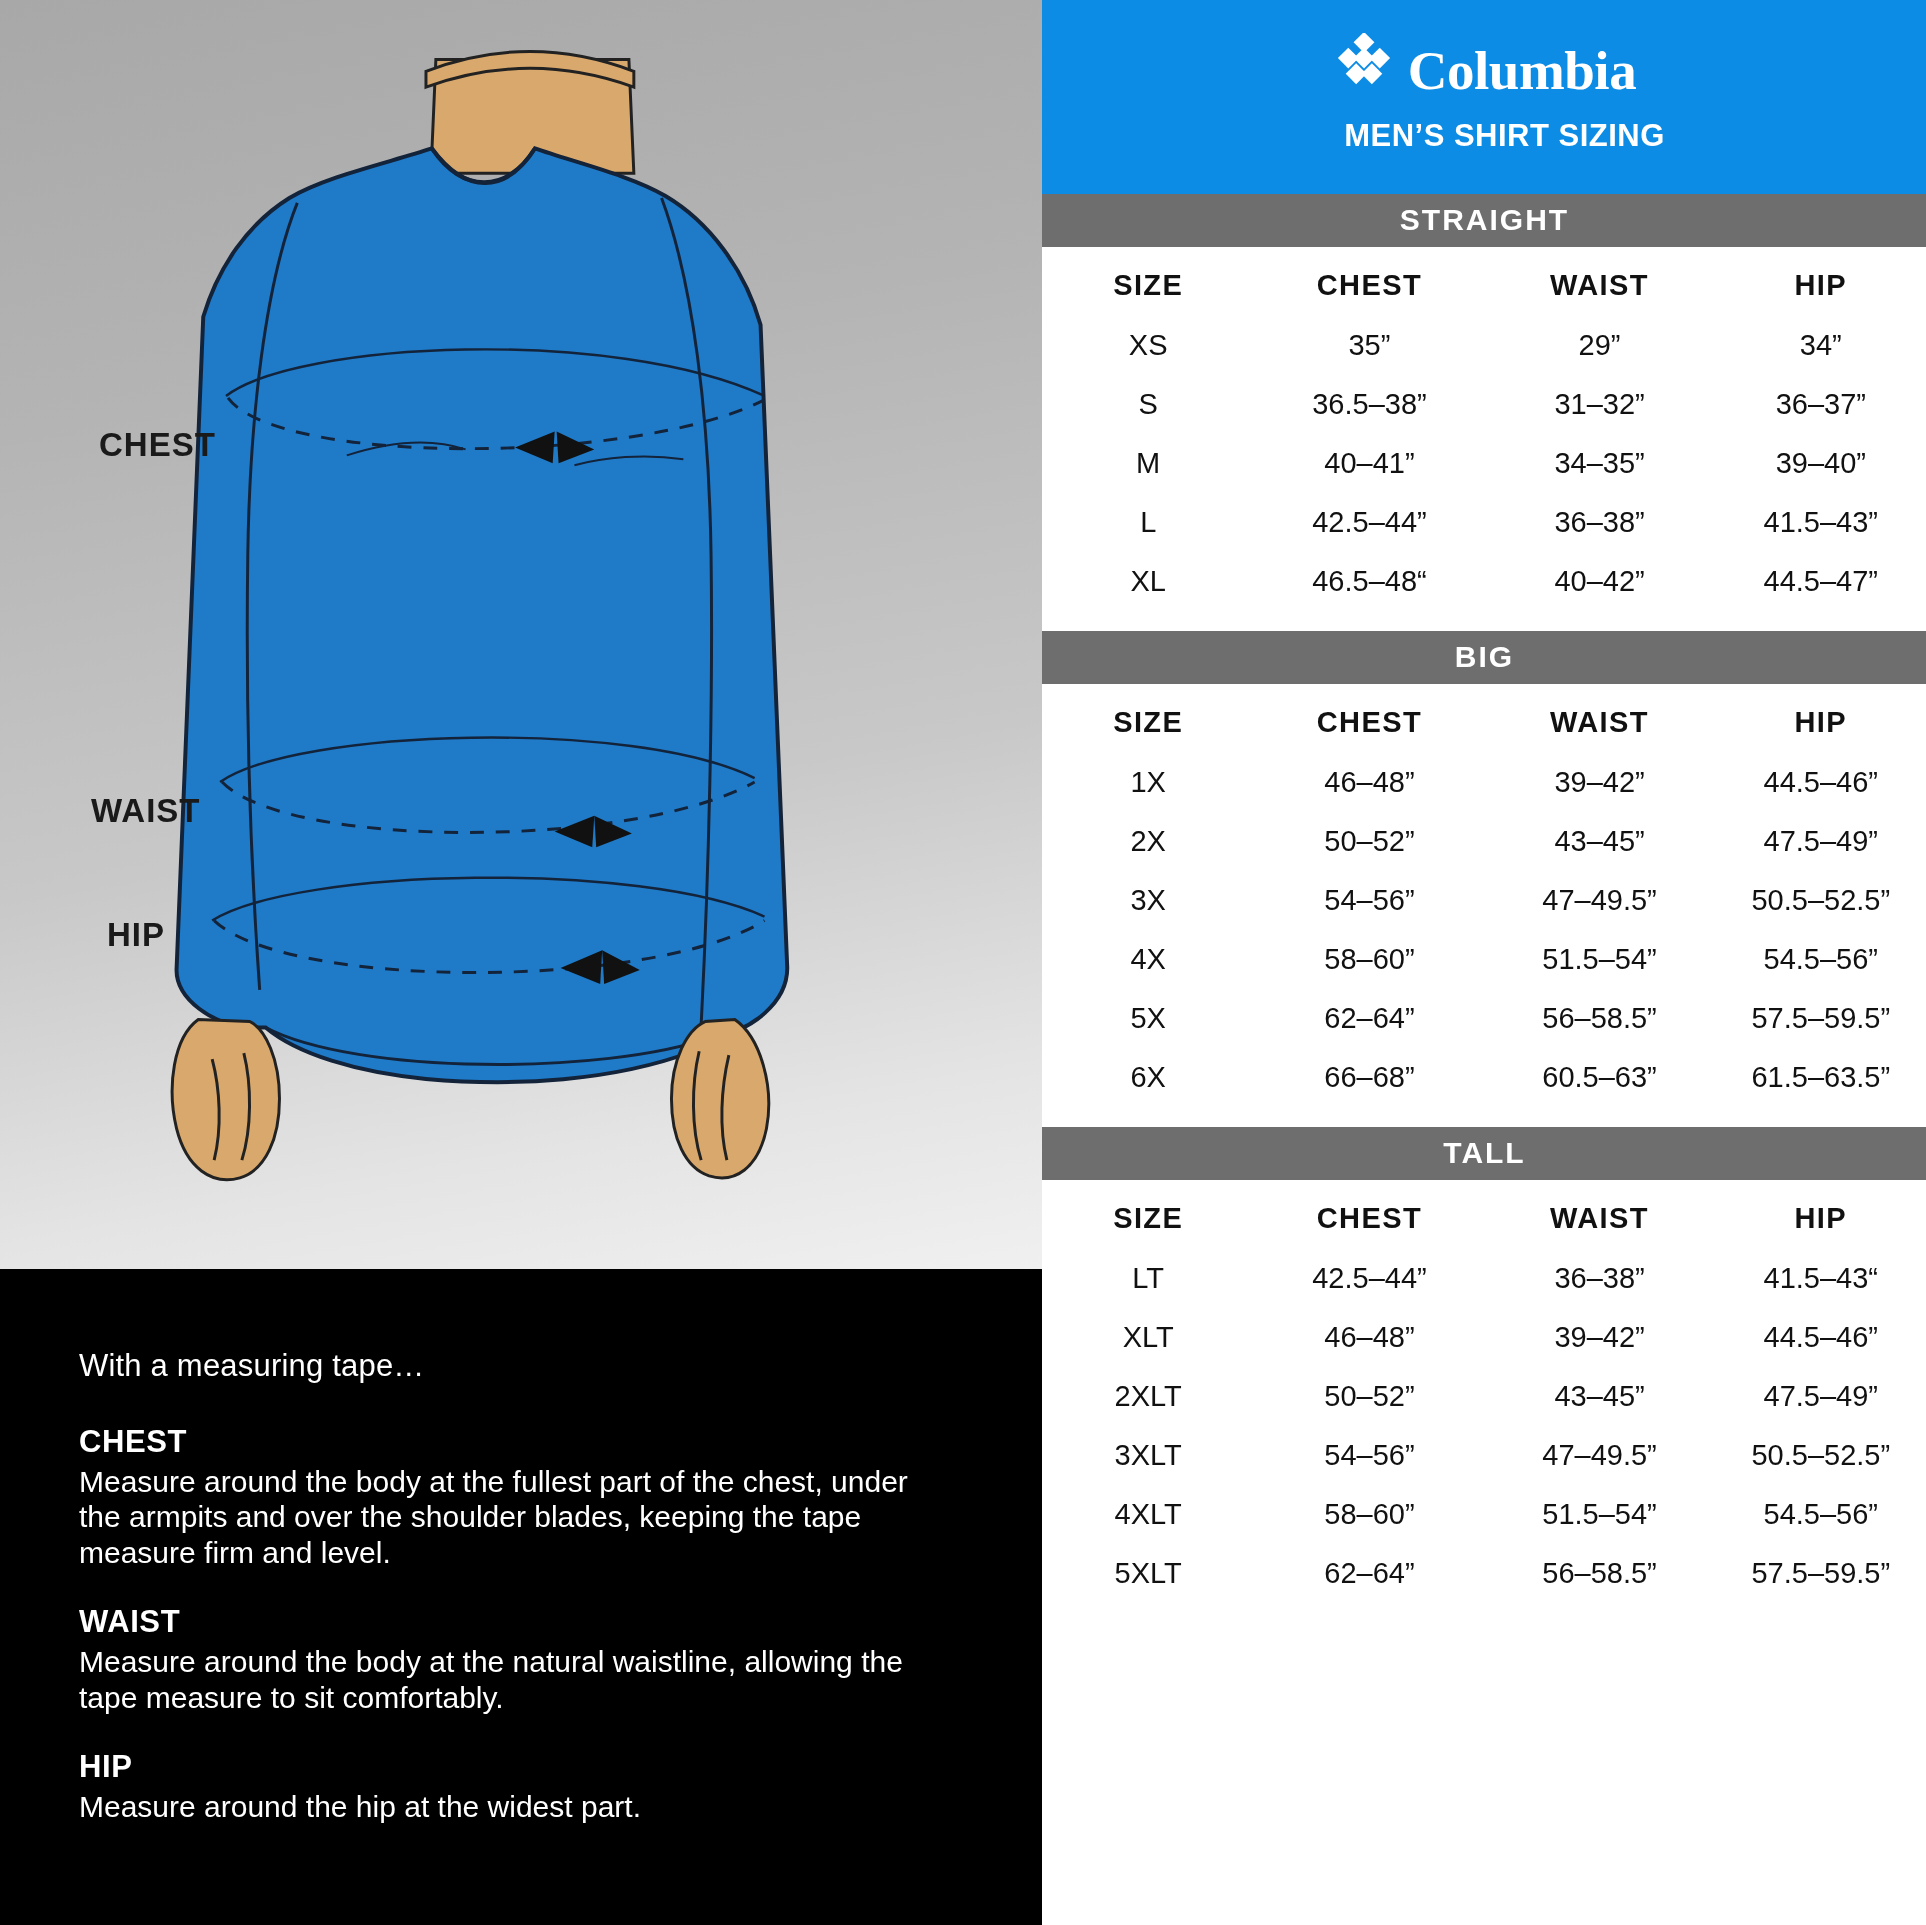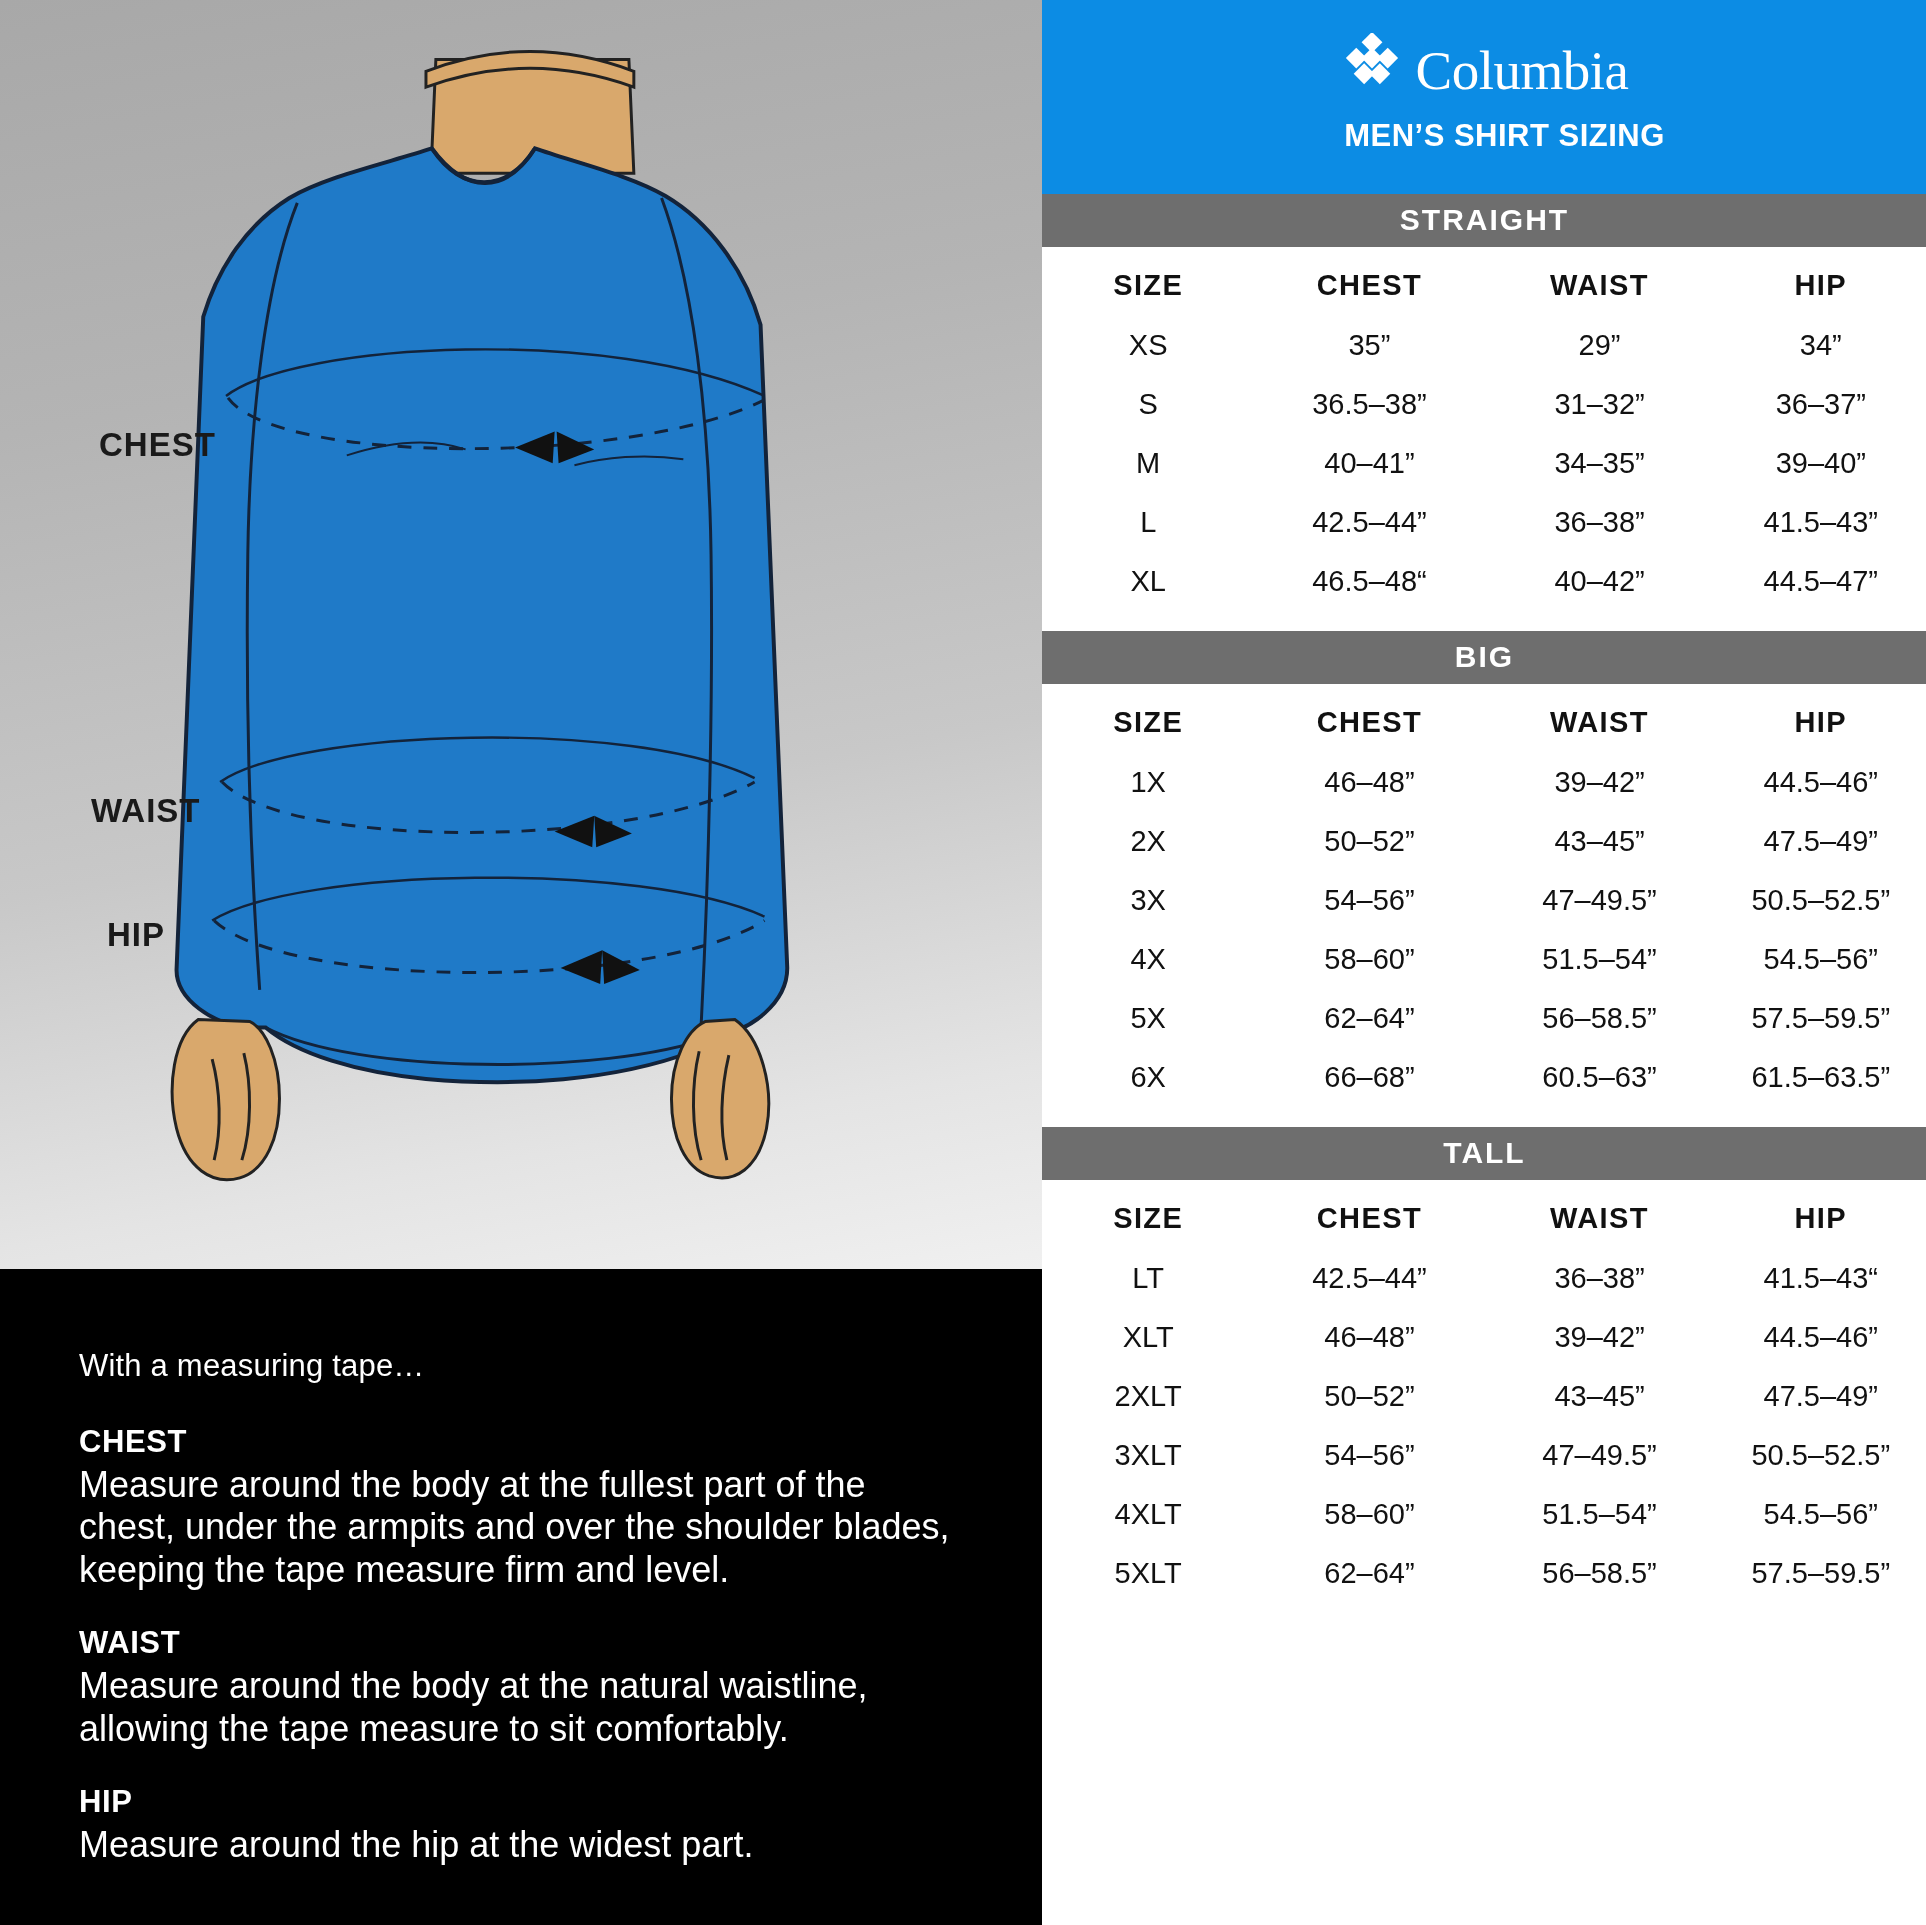--- a/index.html
+++ b/index.html
@@ -71,21 +71,21 @@
     letter-spacing: 0.2px;
   }
   .instructions .blk { margin-bottom: 34px; }
   .instructions .blk h3 {
     font-size: 31px;
     font-weight: bold;
     margin: 0 0 4px 0;
     letter-spacing: 0.6px;
   }
   .instructions .blk p {
-    font-size: 36px;
+    font-size: 30px;
     line-height: 1.18;
     margin: 0;
     font-weight: normal;
   }
 
   
   .right {
     position: relative;
     width: 885px;
     height: 1926px;
@@ -101,21 +101,21 @@
     box-sizing: border-box;
   }
   .brandrow {
     display: flex;
     align-items: center;
     justify-content: center;
     gap: 14px;
   }
   .brandname {
     font-size: 55px;
-    font-weight: normal;
+    font-weight: bold;
     font-family: "Liberation Serif", serif;
     letter-spacing: -0.5px;
     line-height: 1;
     margin-top: 17px;
   }
   .brandsub {
     font-size: 31px;
     font-weight: bold;
     letter-spacing: 0.5px;
     margin-top: 20px;

